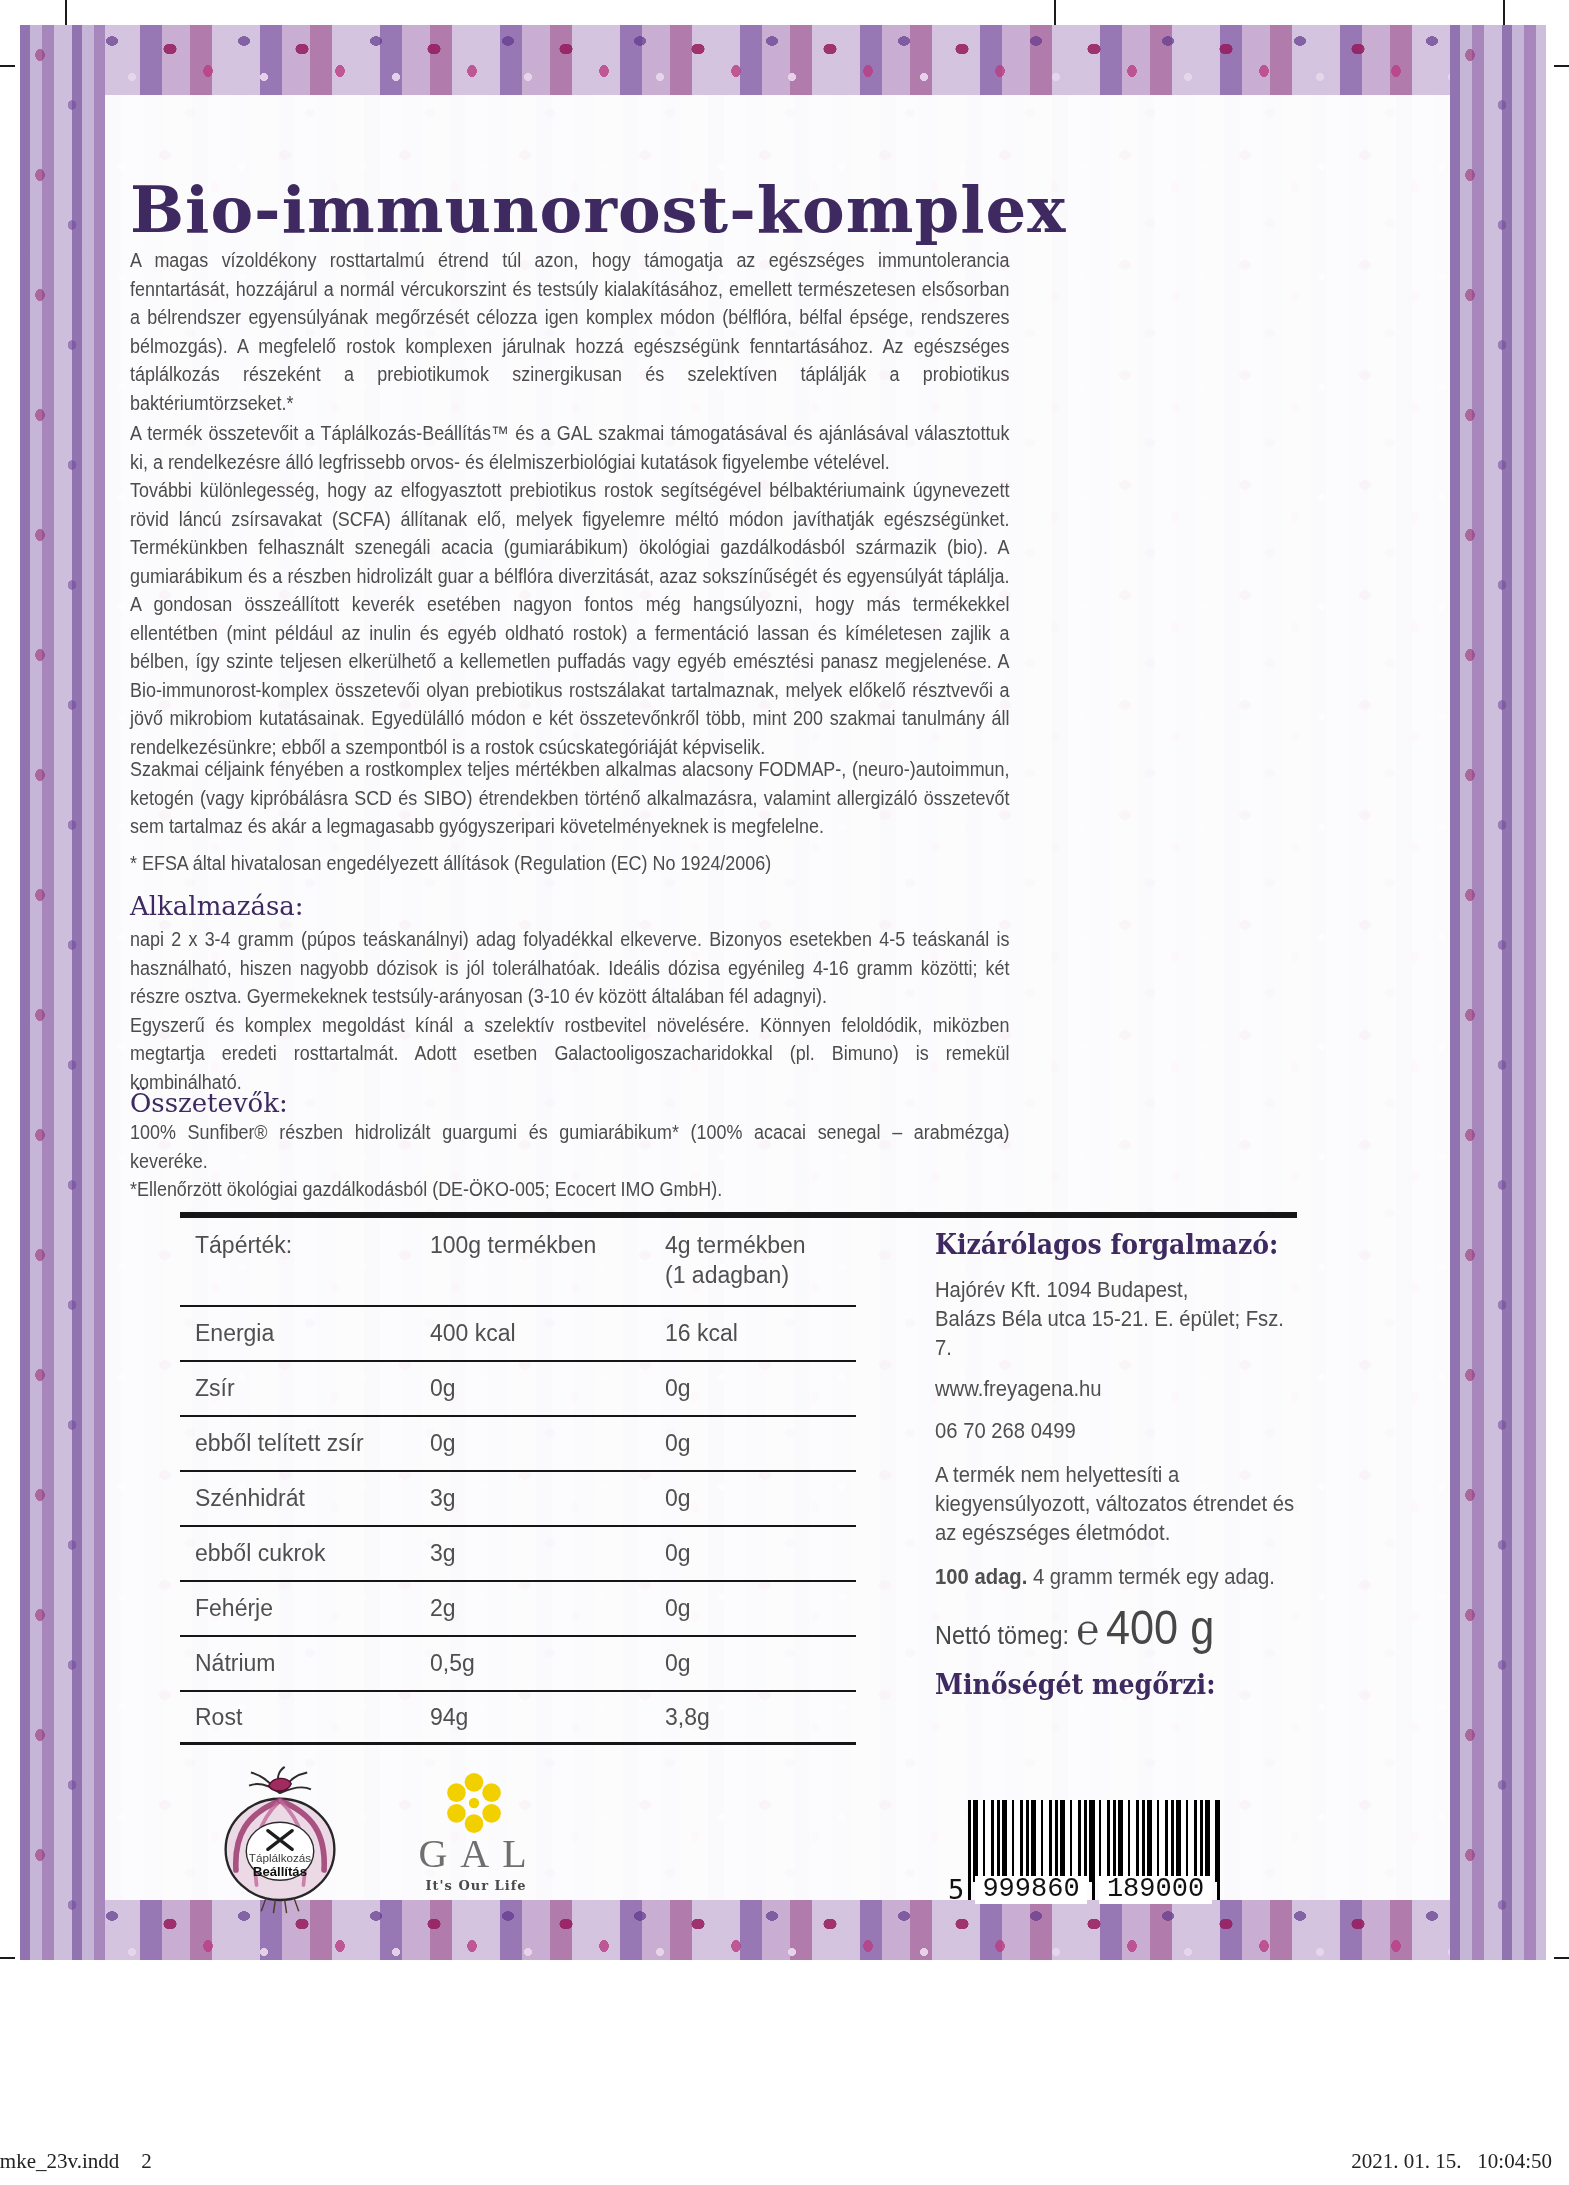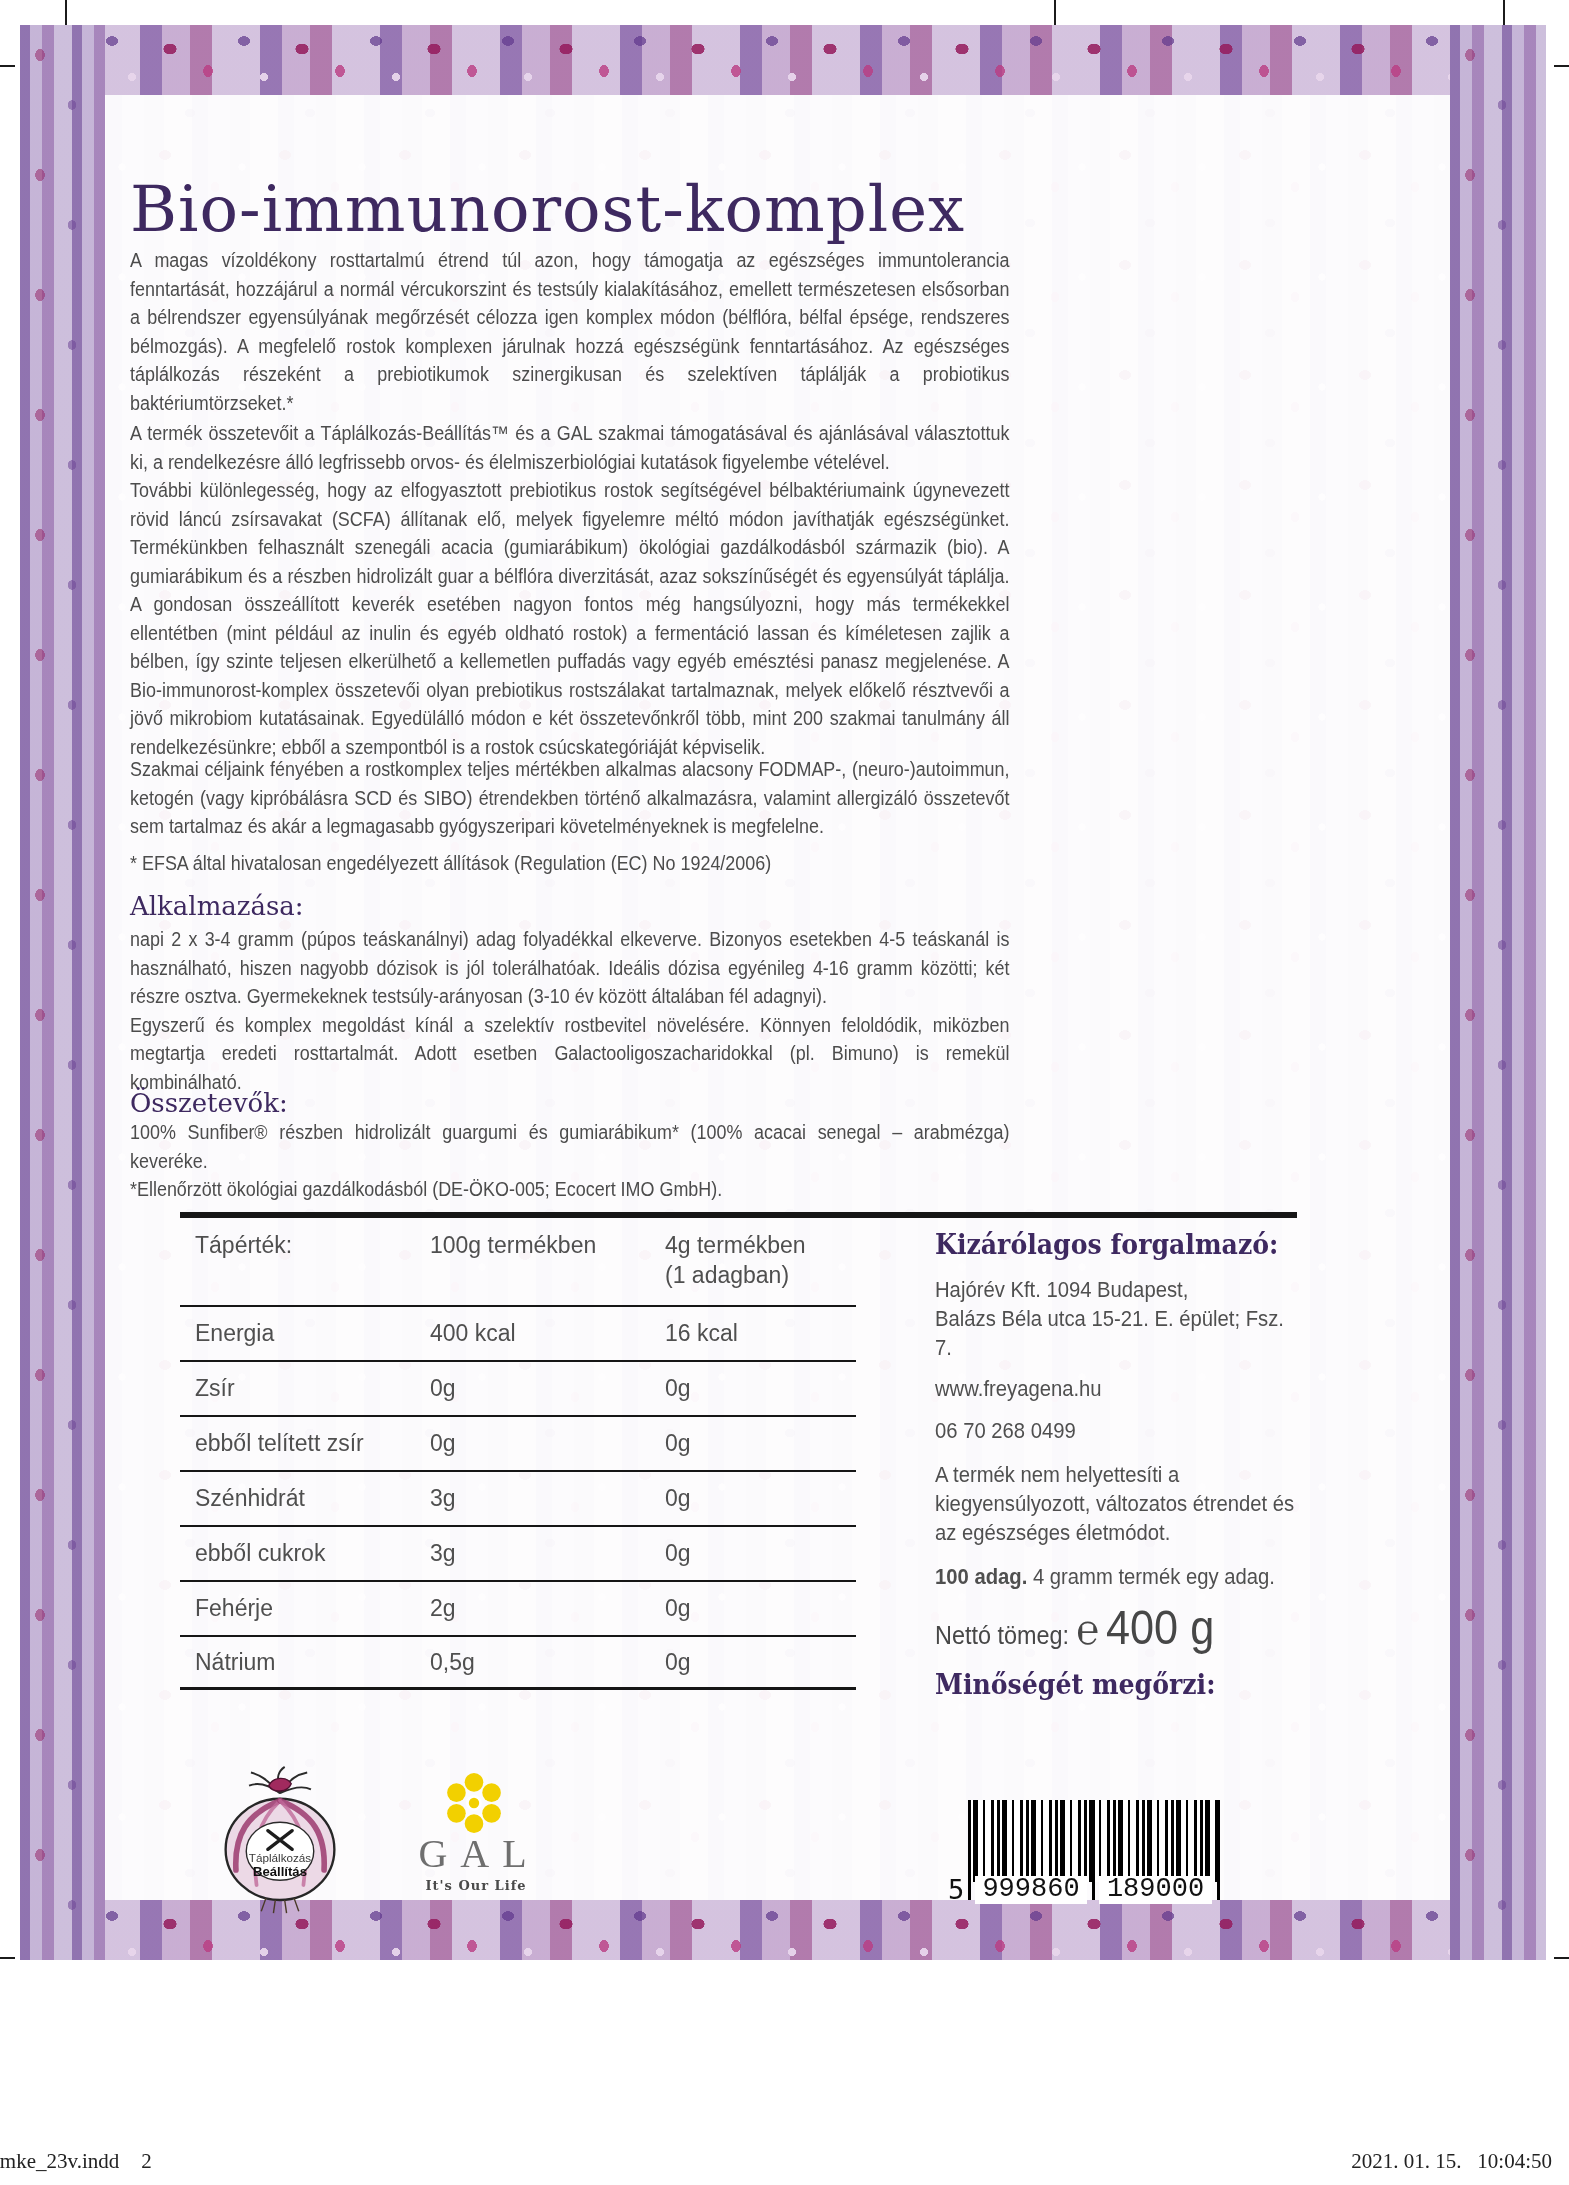--- a/index.html
+++ b/index.html
@@ -50,21 +50,21 @@
       radial-gradient(7px 8px at 52px 80px, rgba(110,70,150,0.55) 58%, rgba(110,70,150,0) 61%),
       repeating-linear-gradient(90deg, rgba(108,70,150,0.5) 0 10px, rgba(214,200,228,0.5) 10px 22px,
         rgba(152,104,172,0.48) 22px 34px, rgba(234,226,242,0.45) 34px 52px);
     background-size:85px 120px,85px 120px,auto;}
   .band-left{left:0;width:85px}
   .band-right{right:0;width:96px}
   .panel{position:absolute;left:85px;top:70px;right:96px;bottom:60px;background:rgba(255,255,255,0.935)}
 
   
   .abs{position:absolute}
-  .title{left:130px;top:176px;font-family:"DejaVu Serif",serif;font-weight:400;font-size:64px;
+  .title{left:130px;top:176px;font-family:"DejaVu Serif",serif;font-weight:700;font-size:64px;
          line-height:1.05;color:var(--purple);letter-spacing:1px}
   .cond{width:956px;transform:scaleX(0.92);transform-origin:0 0;font-size:19.5px;line-height:28.5px;
         color:var(--body);text-align:justify}
   .blk-p1{left:130px;top:246px}
   .blk-p23{left:130px;top:419px}
   .blk-p4{left:130px;top:755px}
   .blk-fnote{left:130px;top:849px;text-align:left}
   .shead{font-family:"DejaVu Serif",serif;font-weight:400;font-size:26px;color:var(--purple);line-height:1}
   .blk-uhead{left:130px;top:893px}
   .blk-ubody{left:130px;top:925px}
@@ -206,20 +206,25 @@
     </div>
     <div class="trow">
       <span>Fehérje</span>
       <span>2g</span>
       <span>0g</span>
     </div>
     <div class="trow">
       <span>Nátrium</span>
       <span>0,5g</span>
       <span>0g</span>
+    </div>
+    <div class="trow">
+      <span>Rost</span>
+      <span>94g</span>
+      <span>3,8g</span>
     </div>
   </div>
 
   <div class="abs rcol">
     <div class="rhead">Kizárólagos forgalmazó:</div>
     <div class="addr">Hajórév Kft. 1094 Budapest,</div>
     <div class="addr">Balázs Béla utca 15-21. E. épület; Fsz. 7.</div>
     <div class="site">www.freyagena.hu</div>
     <div class="phone">06 70 268 0499</div>
     <div class="disc">A termék nem helyettesíti a kiegyensúlyozott, változatos étrendet és az egészséges életmódot.</div>

